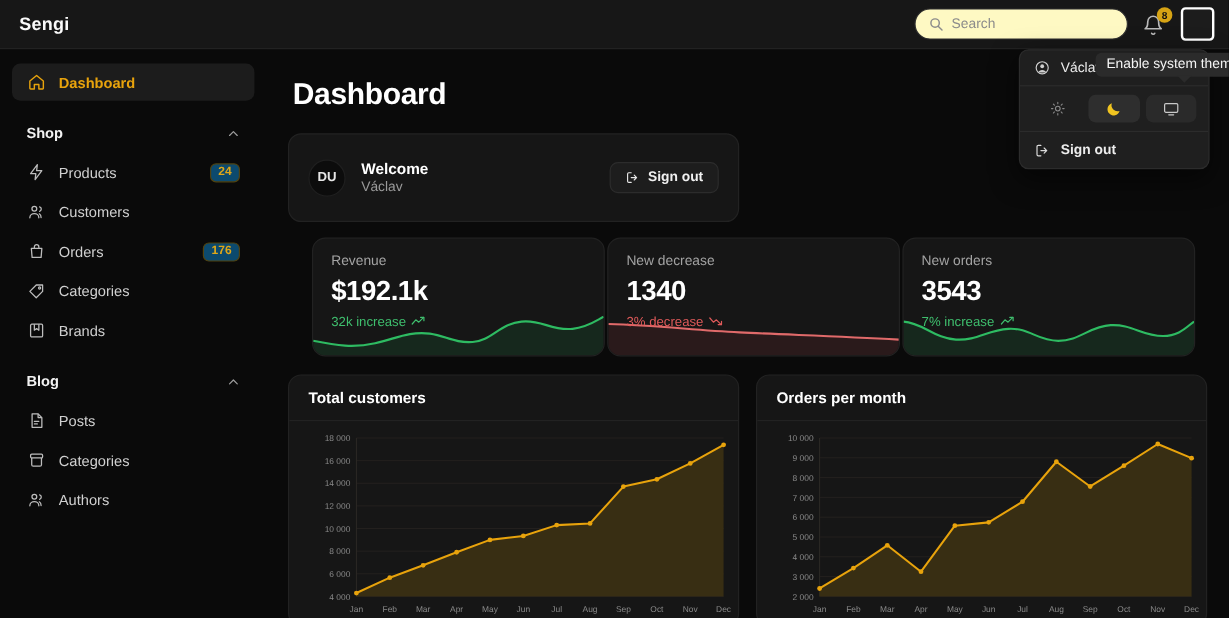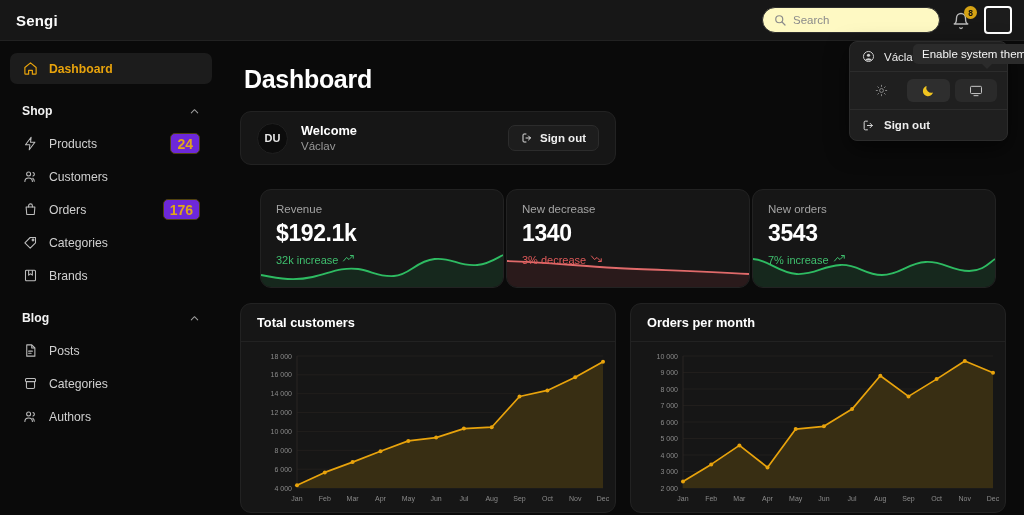--- a/index.html
+++ b/index.html
@@ -55,56 +55,56 @@
   .nav-item {
     display: flex; align-items: center; gap: 11px;
     height: 31px; padding: 0 12px; border-radius: 7px;
     color: #d0d0d0; font-size: 12.2px;
     margin-bottom: 2px;
   }
   .nav-item.active { background: #1c1c1c; color: #e8a30c; font-weight: bold; }
   .nav-item .ico { width: 16px; height: 16px; display: flex; align-items: center; justify-content: center; flex: 0 0 16px; }
   .nav-item .lbl { flex: 1; }
   .pill {
-    font-size: 14px; font-weight: bold; color: #e0a818;
-    background: #6d28d9; border: 1px solid #50420f;
+    font-size: 10px; font-weight: bold; color: #e0a818;
+    background: #0c4a6e; border: 1px solid #50420f;
     border-radius: 5px; padding: 1.5px 6px;
   }
   .group-head {
     display: flex; align-items: center; height: 26px;
     padding: 0 12px; margin-top: 14px; margin-bottom: 4px;
     color: #f2f2f2; font-size: 12.2px; font-weight: bold;
   }
   .group-head .chev { margin-left: auto; opacity: .75; }
 
   
   .main { position: absolute; top: 41px; left: 222px; width: 802px; height: 474px; padding: 16px 16px 0 18px; }
   .page-title { color: #ffffff; font-size: 25px; font-weight: bold; letter-spacing: -.3px; margin: 8px 0 17px 4px; }
 
   .card { background: #161616; border: 1px solid #222222; border-radius: 11px; }
 
   
-  .welcome { display: flex; align-items: center; gap: 13px; height: 54px; padding: 17px 16px; width: 376px; }
+  .welcome { display: flex; align-items: center; gap: 13px; height: 74px; padding: 17px 16px; width: 376px; }
   .ava-circle {
     width: 31px; height: 31px; border-radius: 50%; background: #0c0c0c;
     color: #e6e6e6; font-size: 11px; font-weight: bold;
     display: flex; align-items: center; justify-content: center;
     border: 1px solid #1f1f1f;
   }
   .welcome .wtitle { color: #ffffff; font-size: 12.8px; font-weight: bold; line-height: 1.35; }
   .welcome .wsub { color: #9a9a9a; font-size: 11.5px; line-height: 1.35; }
   .signout-btn {
     margin-left: auto; display: flex; align-items: center; gap: 7px;
     height: 26px; padding: 0 12px; border-radius: 7px;
     background: #1d1d1d; border: 1px solid #2c2c2c;
     color: #f0f0f0; font-size: 11.5px; font-weight: bold;
   }
 
   
-  .stats { display: flex; gap: 2px; margin-top: 24px; padding-left: 20px; }
+  .stats { display: flex; gap: 2px; margin-top: 13px; padding-left: 20px; }
   .stat { width: 244px; height: 99px; position: relative; overflow: hidden; }
   .stat .inner { padding: 13px 15px 0 15px; position: relative; z-index: 2; }
   .stat .lbl { color: #a3a3a3; font-size: 11.5px; }
   .stat .val { color: #ffffff; font-size: 23px; font-weight: bold; margin-top: 5px; letter-spacing: -.4px; }
   .stat .delta { font-size: 11px; margin-top: 7px; display: flex; align-items: flex-start; gap: 5px; }
   .delta.up { color: #3fbf6e; }
   .delta.down { color: #e05a5a; }
   .spark { position: absolute; left: 0; bottom: 0; width: 100%; height: 46px; z-index: 1; }
 
   

